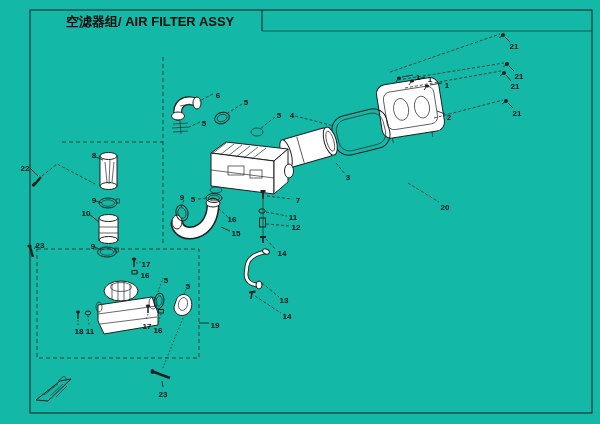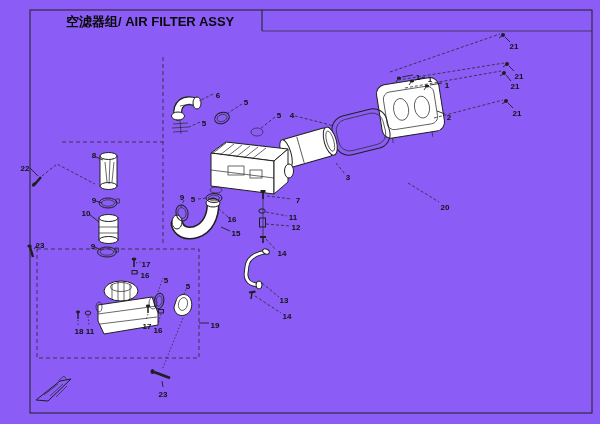--- a/index.html
+++ b/index.html
@@ -1,16 +1,16 @@
 <!DOCTYPE html>
 <html><head>
 <meta charset="utf-8">
 <style>
   html,body{margin:0;padding:0;background:#fff;}
-  #page{position:relative;width:600px;height:424px;background:#8b5cf6;overflow:hidden;
+  #page{position:relative;width:600px;height:424px;background:#14b8a6;overflow:hidden;
         font-family:"Liberation Sans",sans-serif;}
   svg{display:block;}
   .ln{stroke:#1f1f1f;stroke-width:1;fill:none;}
   .thin{stroke:#2a2a2a;stroke-width:.7;fill:none;}
   .fillw{fill:#ffffff;stroke:#1f1f1f;stroke-width:1;}
   .dash{stroke:#2a2a2a;stroke-width:.8;fill:none;stroke-dasharray:4 3;}
   .dot{stroke:#2a2a2a;stroke-width:.8;fill:none;stroke-dasharray:1.5 2;}
   .lead{stroke:#2a2a2a;stroke-width:.8;fill:none;stroke-dasharray:3 2;}
   .tick{stroke:#1f1f1f;stroke-width:.9;fill:none;}
   .blk{fill:#1f1f1f;stroke:none;}

